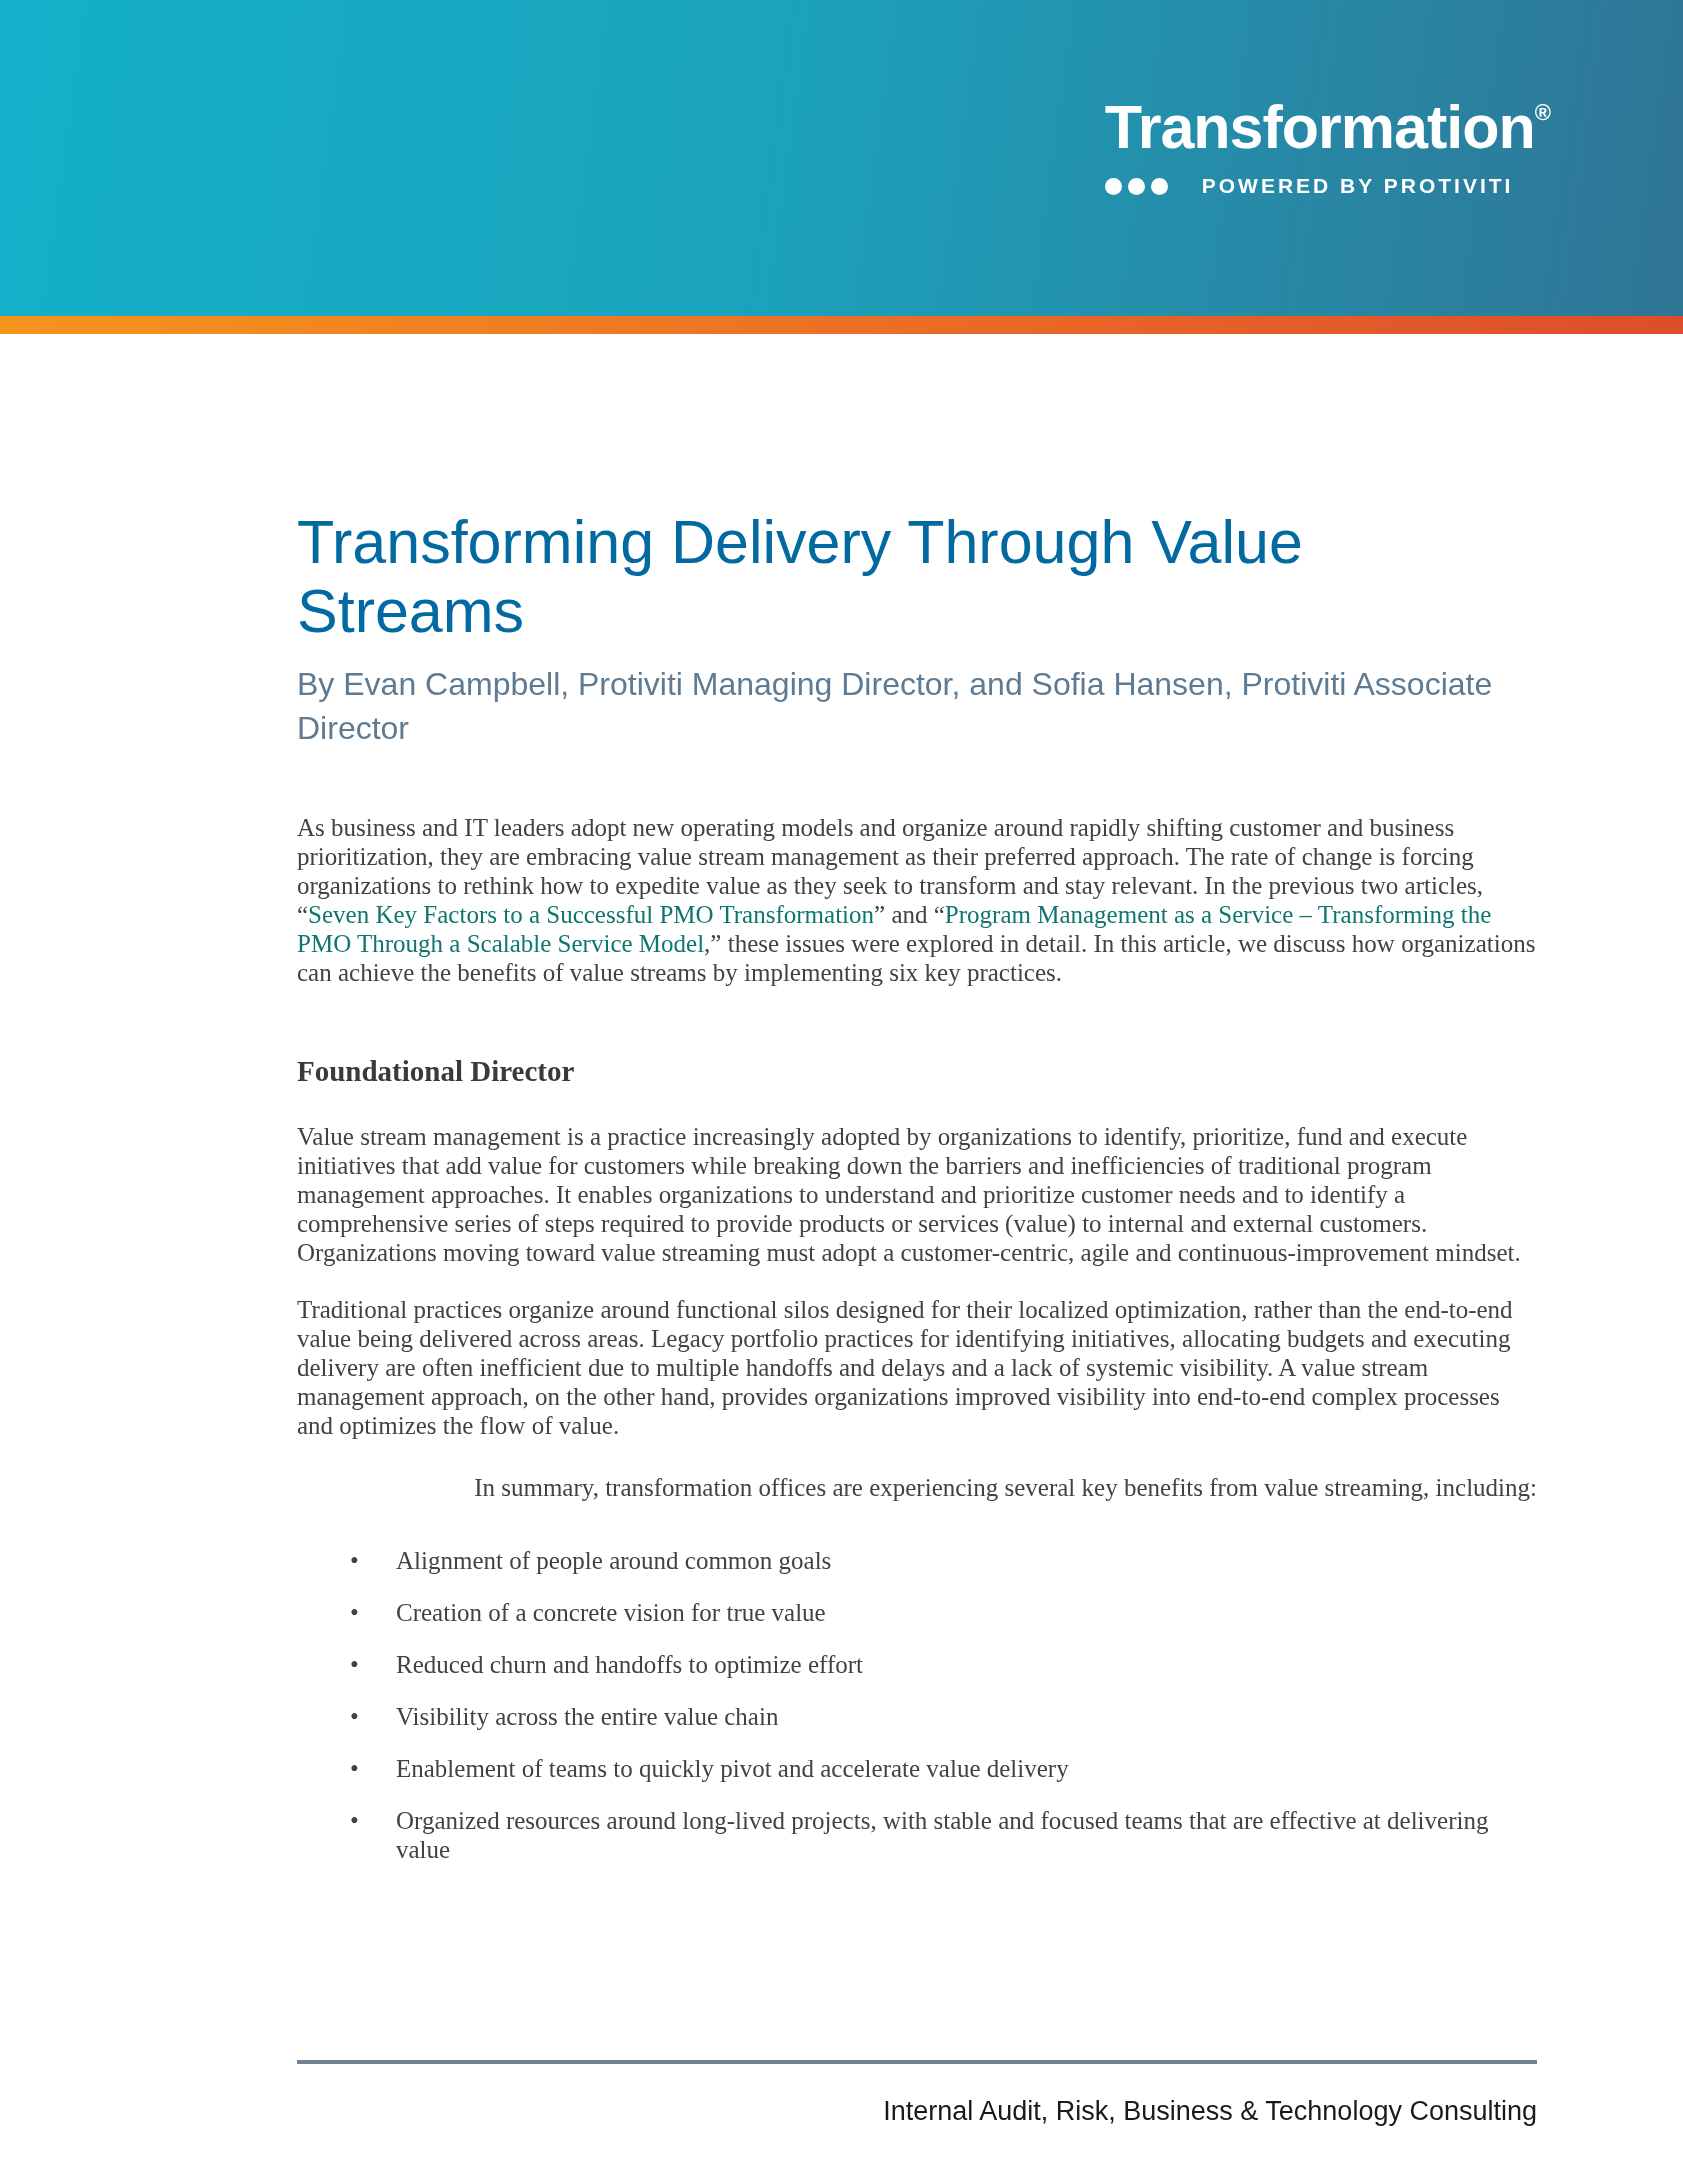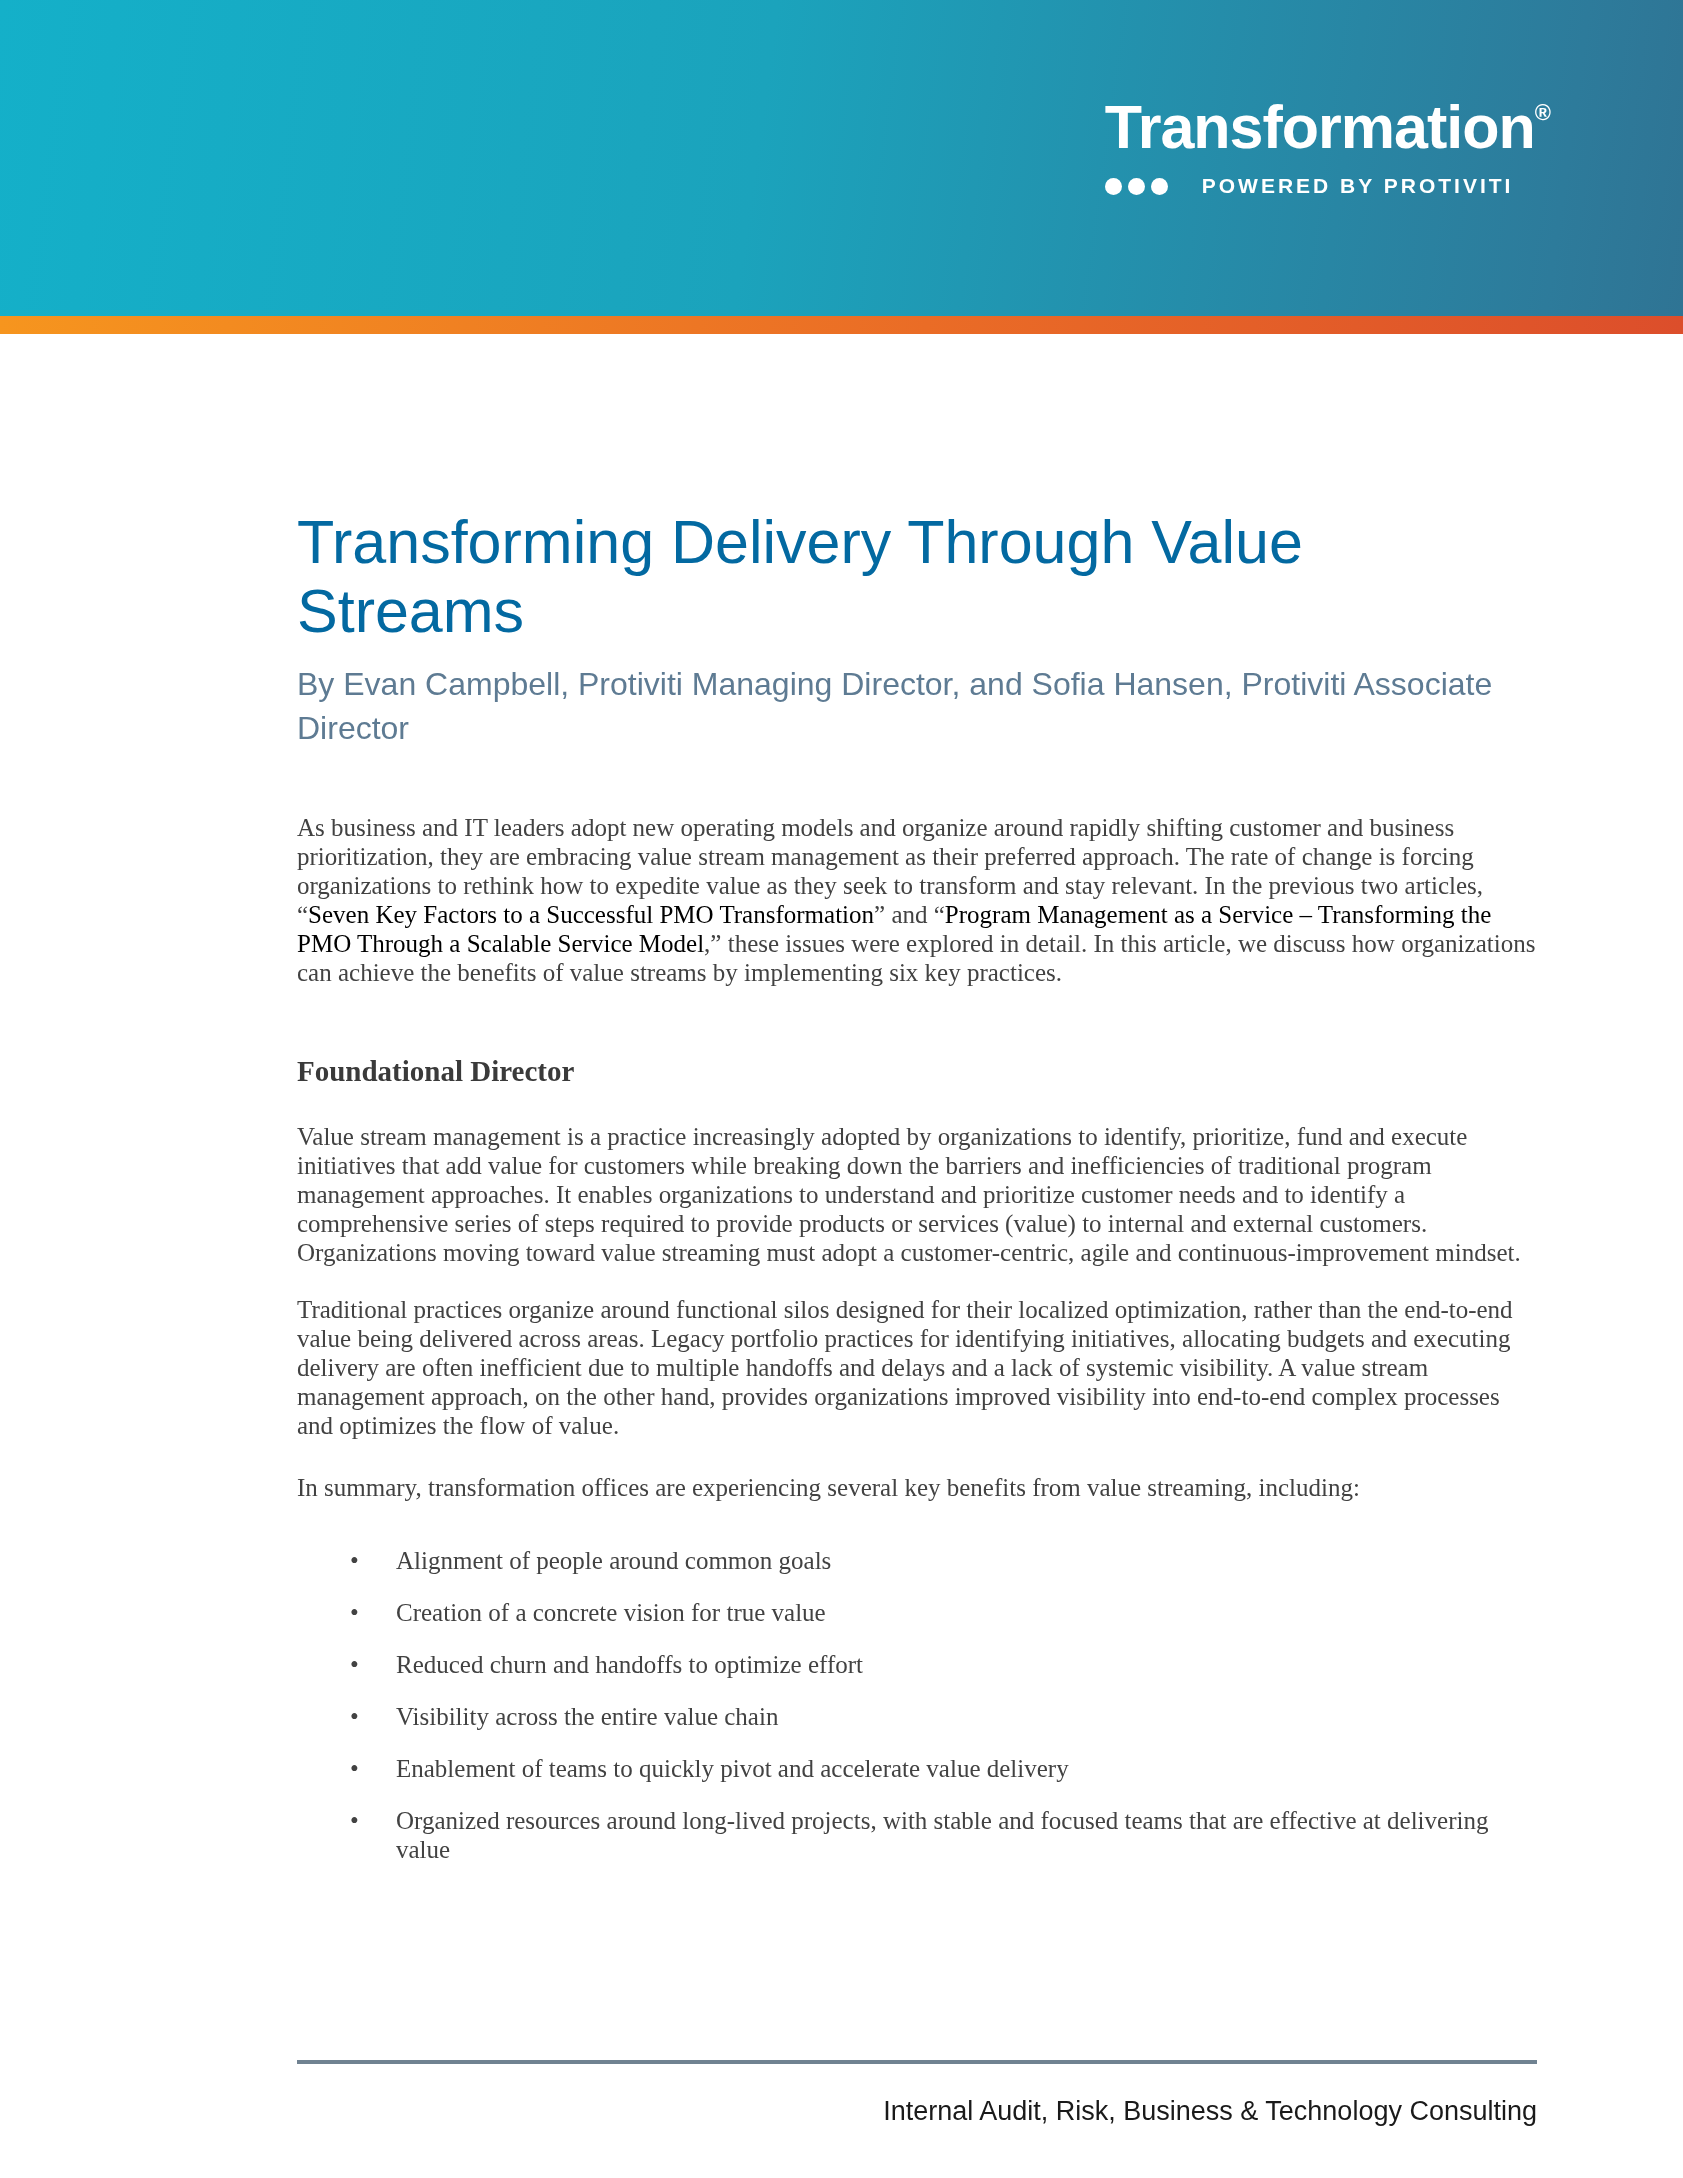--- a/index.html
+++ b/index.html
@@ -89,35 +89,35 @@
     line-height:44px;
     color:#5e7b93;
   }
   .bodytext{
     font-size:25px;
     line-height:29px;
     color:#424242;
   }
   .intro{margin:63px 0 0 0;}
   .link{
-    color:#000000;
+    color:#0f766e;
     text-decoration:none;
     cursor:pointer;
   }
   .section-heading{
     margin:69px 0 0 0;
     font-family:"Liberation Serif", serif;
     font-weight:700;
     font-size:29px;
     line-height:30px;
     color:#3a3a3a;
   }
   .para0{margin:36px 0 0 0;}
   .para1{margin:28px 0 0 0;}
-  .para2{margin:33px 0 0 0;}
+  .para2{margin:33px 0 0 0;text-align:right;}
 
   ul.bullets{
     margin:44px 0 0 0;
     padding:0 0 0 99px;
     list-style:none;
   }
   ul.bullets li{
     position:relative;
     margin:0 0 23px 0;
     font-size:25px;

